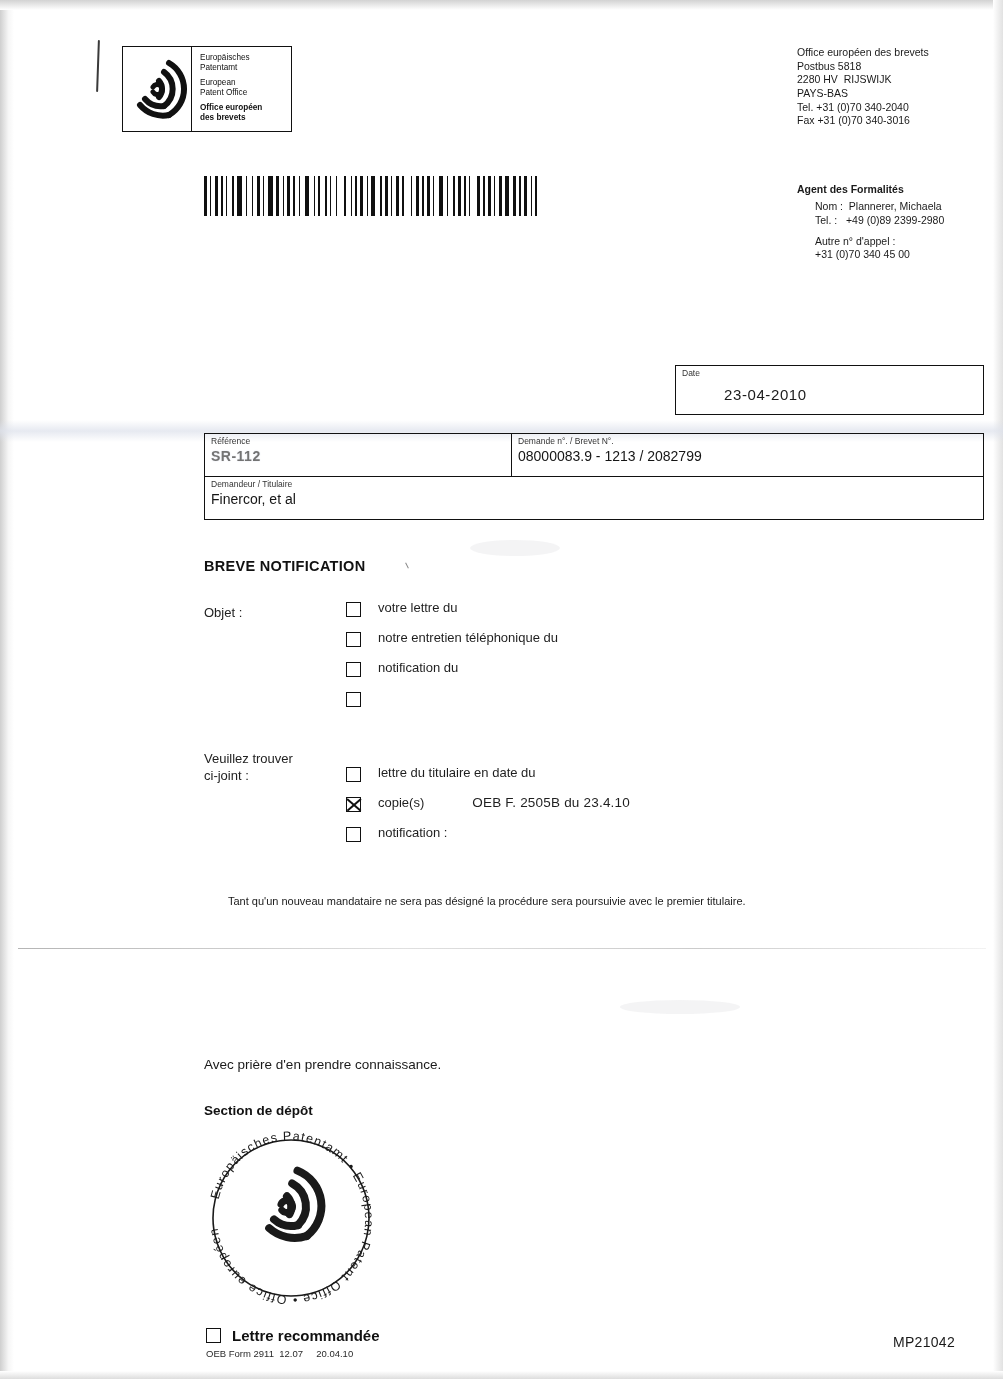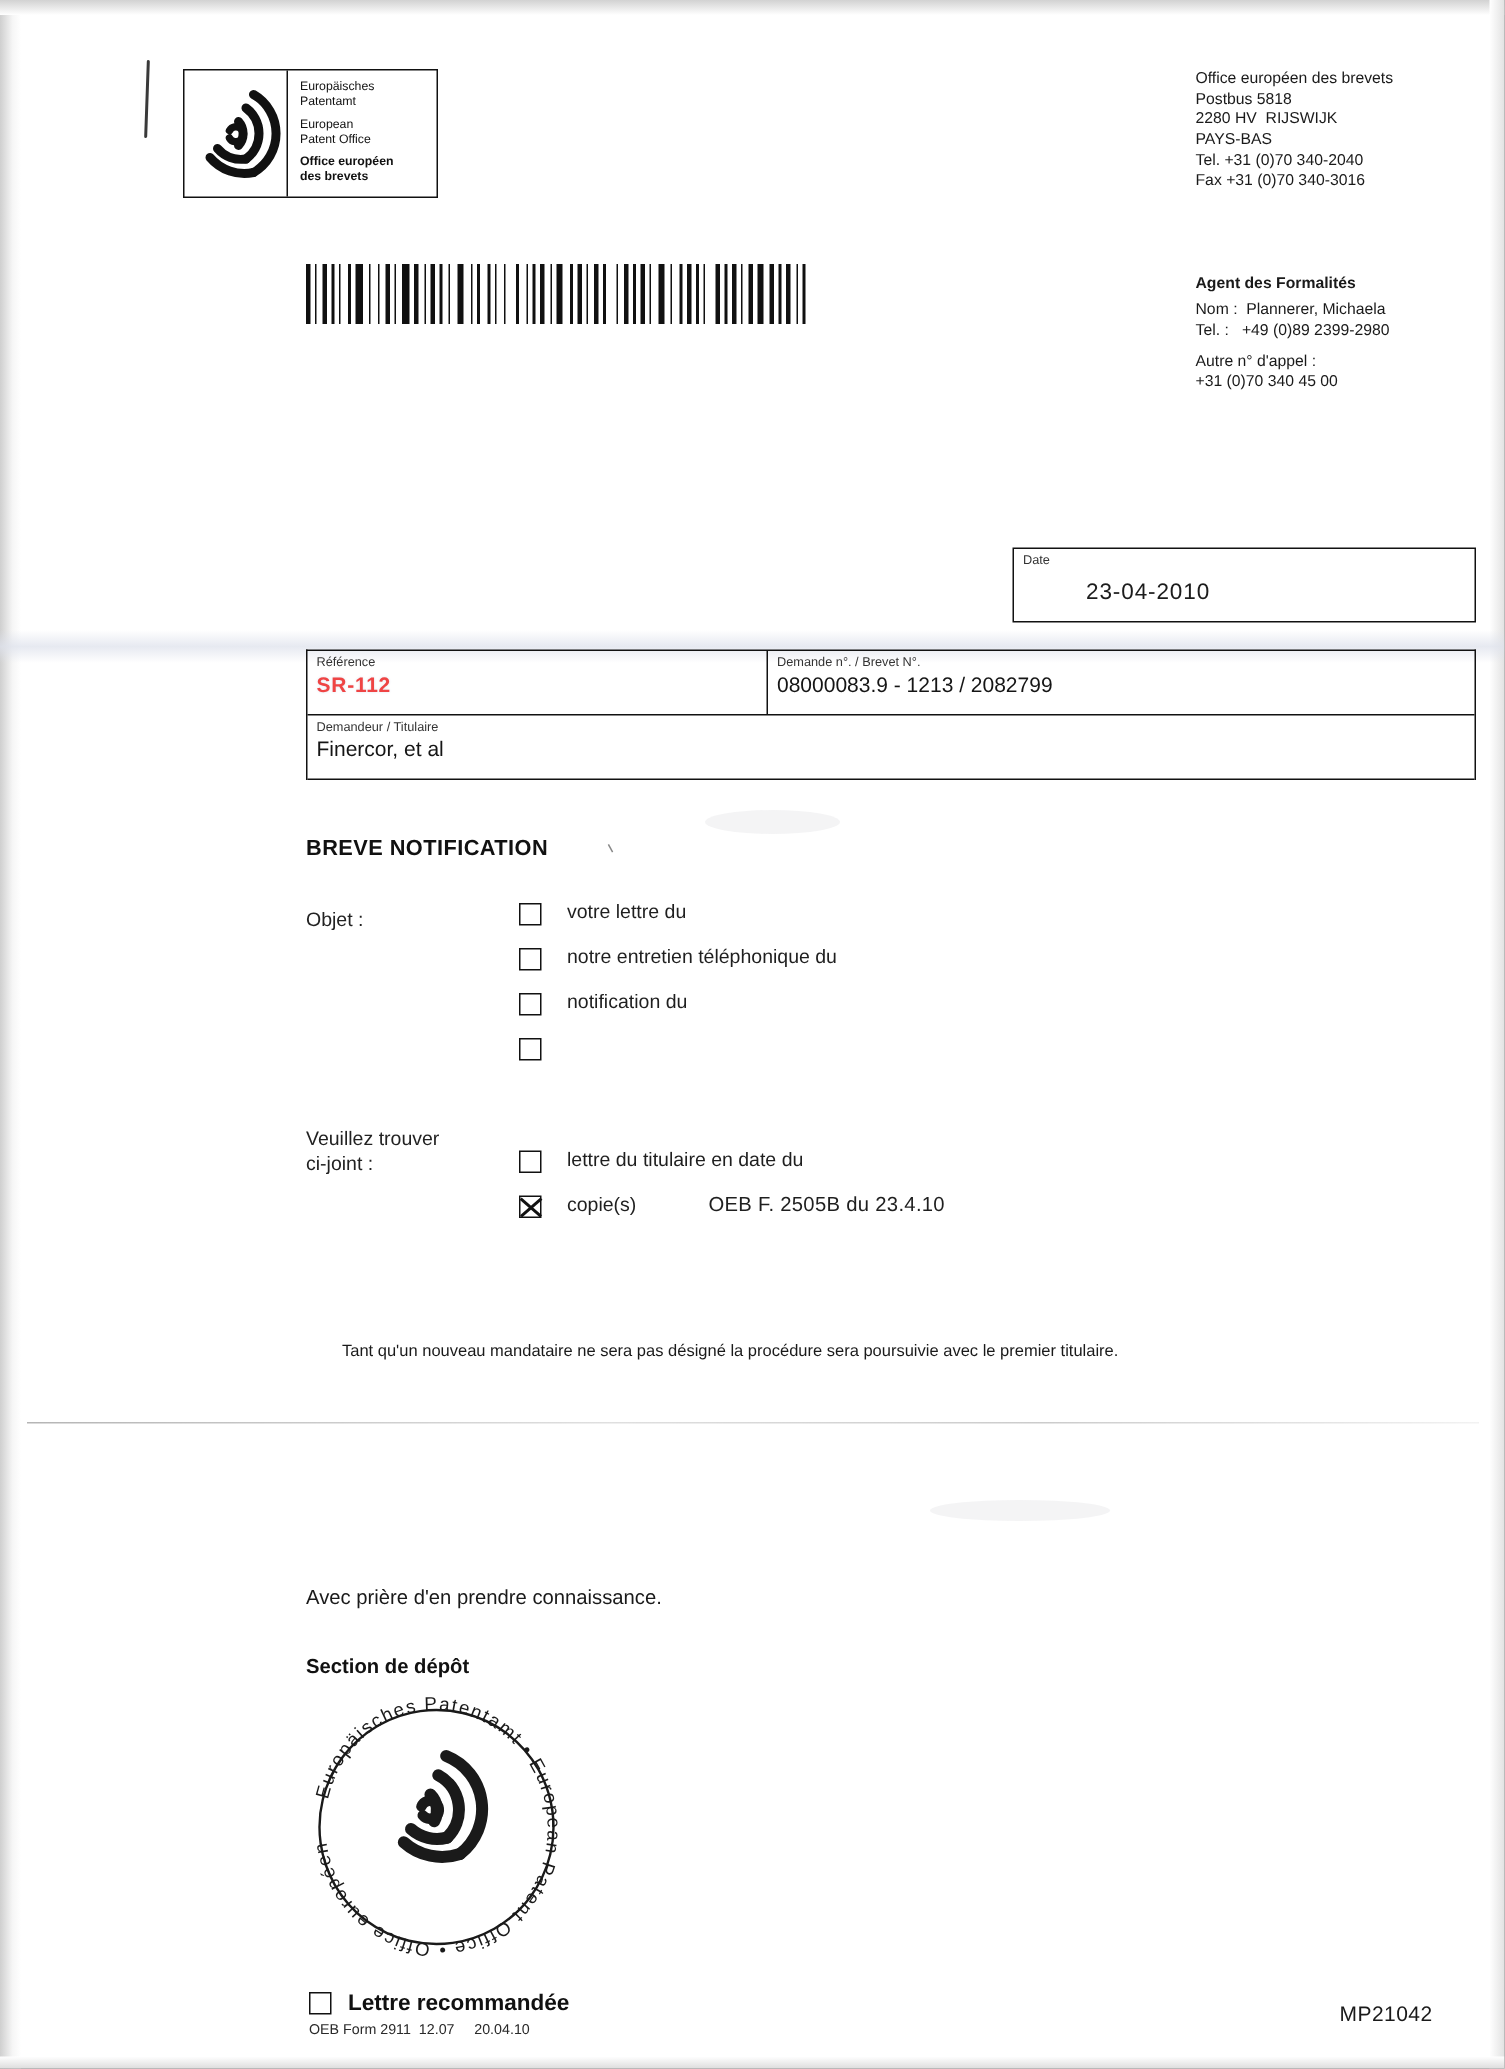--- a/index.html
+++ b/index.html
@@ -37,21 +37,21 @@
     position:relative;}
   .logo-text{flex:1;padding:6px 0 0 8px;font-size:8.2px;line-height:1.22;color:#111;}
   .logo-text div{margin-bottom:5px;}
 
   
   .office-addr{position:absolute;left:797px;top:46px;font-size:10.5px;
     line-height:1.30;color:#1a1a1a;white-space:pre;}
   .agent-block{position:absolute;left:797px;top:183px;font-size:10.5px;
     line-height:1.32;color:#1a1a1a;}
   .agent-block .agent-title{font-weight:bold;margin-bottom:3px;}
-  .agent-block .kv{white-space:pre;}
+  .agent-block .kv{white-space:pre;margin-left:18px;}
   .agent-block .gap{height:7px;}
 
   
   .barcode{position:absolute;left:204px;top:176px;height:40px;display:flex;
     align-items:stretch;}
   .barcode i{display:block;background:#101010;margin-right:1px;}
 
   
   .recipient{position:absolute;left:221px;top:262px;font-size:13.5px;color:#222;}
   .recipient .line2{margin-top:49px;}
@@ -66,21 +66,21 @@
   .ref-table{position:absolute;left:204px;top:433px;width:778px;
     border:1.5px solid #111;border-bottom:none;}
   .ref-row{display:flex;border-bottom:1.5px solid #111;height:42px;}
   .ref-cell{position:relative;}
   .ref-cell.left{width:306px;border-right:1.5px solid #111;}
   .ref-cell.right{flex:1;}
   .ref-cell.full{width:100%;}
   .ref-cell .lbl{position:absolute;left:6px;top:2px;font-size:8.5px;color:#333;
     white-space:nowrap;}
   .ref-cell .val{position:absolute;left:6px;top:14px;font-size:14px;color:#151515;}
-  .ref-cell .val.ghost{color:#ef4444;font-weight:bold;letter-spacing:.5px;
+  .ref-cell .val.ghost{color:#737373;font-weight:bold;letter-spacing:.5px;
     text-shadow:0 0 2px #dfe3ee;}
 
   
   .doc-title{position:absolute;left:204px;top:558px;font-size:14.5px;
     font-weight:bold;letter-spacing:.3px;color:#111;}
   .title-tick{position:absolute;left:404px;top:565px;width:6px;height:1px;
     background:#888;transform:rotate(62deg);}
 
   .sec-label{position:absolute;font-size:13px;color:#222;line-height:1.28;}
   .cb-list{position:absolute;}
@@ -333,20 +333,24 @@
 ci-joint :</div>
   <div class="cb-list" id="enclosure-list" style="left:346px;top:765px;">
       <div class="cb-row">
         <span class="cb"></span>
         <span class="cb-txt">lettre du titulaire en date du</span>
       </div>
       <div class="cb-row">
         <span class="cb checked"></span>
         <span class="cb-txt">copie(s)</span>
         <span class="cb-extra">OEB F. 2505B du 23.4.10</span>
+      </div>
+      <div class="cb-row">
+        <span class="cb"></span>
+        <span class="cb-txt">notification :</span>
       </div>
     </div>
 
   <div class="para">Tant qu'un nouveau mandataire ne sera pas désigné la procédure sera poursuivie avec le premier titulaire.</div>
 
   <div class="closing">Avec prière d'en prendre connaissance.</div>
   <div class="sect-depot">Section de dépôt</div>
 
   <div class="seal">
     <svg viewBox="0 0 190 180" aria-hidden="true">

